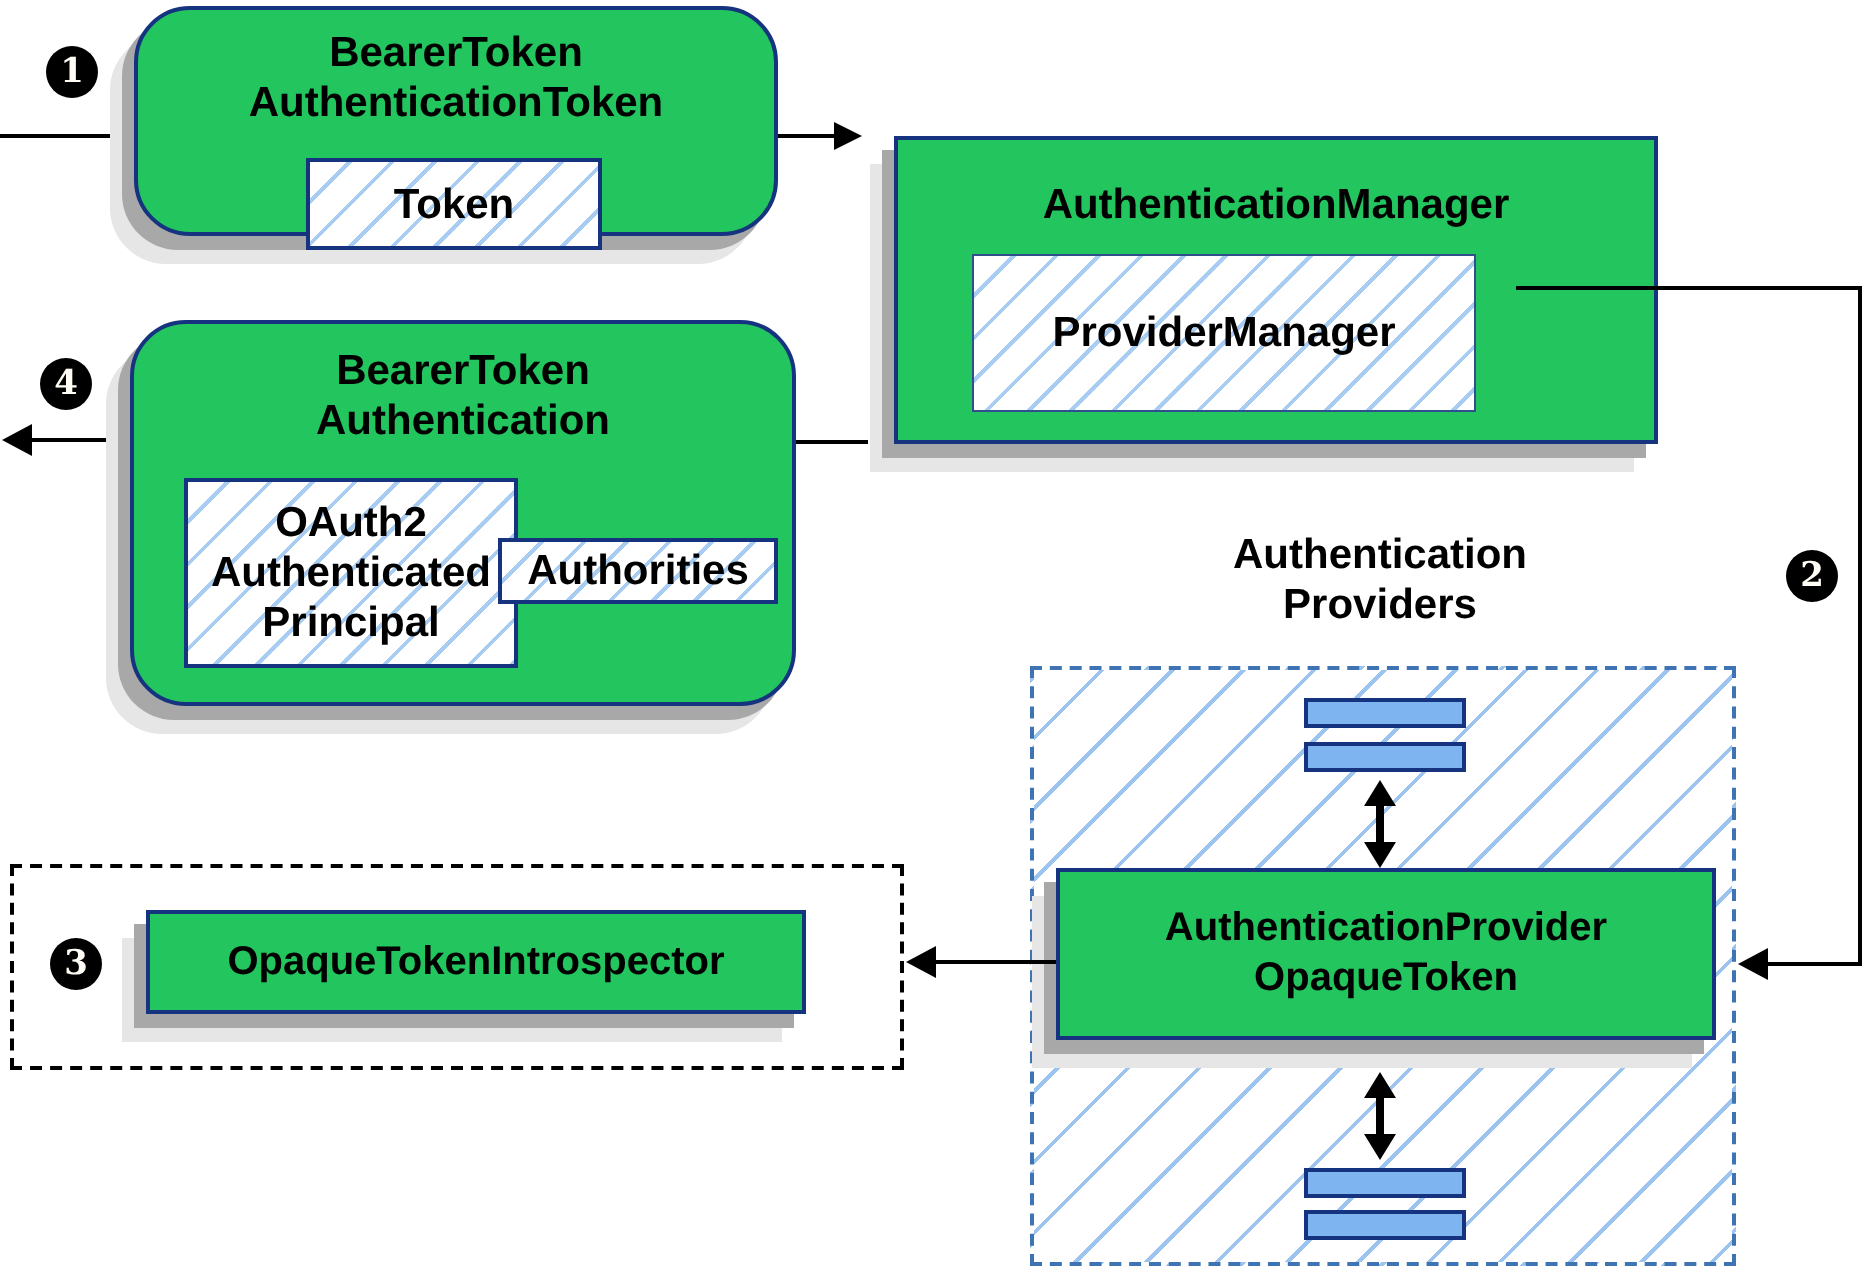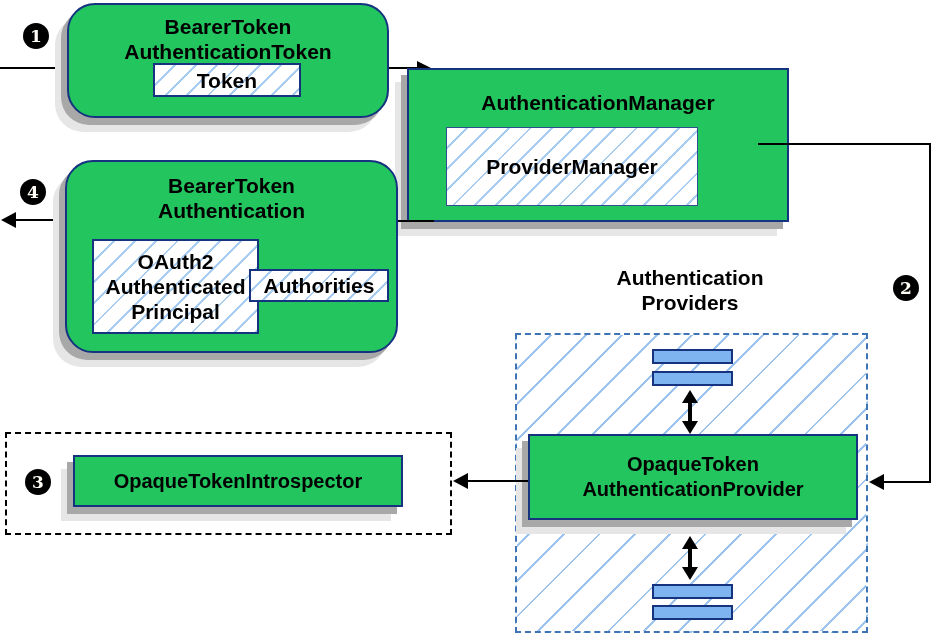--- a/index.html
+++ b/index.html
@@ -64,29 +64,29 @@
   <div class="hline" style="left:0; top:67px; width:67px;"></div>
   <div class="badge" style="left:23px; top:23px;">
     <span>1</span>
   </div>
 
   <div class="bluebox rounded shadowed" style="left:67px; top:3px; width:322px; height:115px;">
     <div class="title" style="margin-top:9px;">
       <div>BearerToken</div>
       <div>AuthenticationToken</div>
     </div>
-    <div class="hatch" style="left:84px; top:58px; width:148px; height:34px;">
+    <div class="hatch" style="left:84px; top:74px; width:148px; height:46px;">
       <span>Token</span>
     </div>
   </div>
 
   <div class="hline" style="left:389px; top:67px; width:29px;"></div>
   <div class="arr-right" style="left:417px; top:61px;"></div>
 
-  <div class="bluebox shadowed" style="left:407px; top:68px; width:382px; height:154px;">
+  <div class="bluebox shadowed" style="left:447px; top:68px; width:382px; height:154px;">
     <div class="title" style="margin-top:20px;">AuthenticationManager</div>
     <div class="hatch thinborder" style="left:37px; top:57px; width:252px; height:79px;">
       <span>ProviderManager</span>
     </div>
   </div>
 
   <div class="hline" style="left:758px; top:143px; width:173px;"></div>
   <div class="vline" style="left:929px; top:143px; height:340px;"></div>
   <div class="hline" style="left:884px; top:481px; width:47px;"></div>
   <div class="arr-left" style="left:869px; top:474px;"></div>
@@ -128,22 +128,22 @@
     <div class="bar" style="left:135px; top:36px;"></div>
 
     <div class="varrow" style="left:164px; top:55px; height:44px;">
       <div class="head-up"></div>
       <div class="shaft"></div>
       <div class="head-down"></div>
     </div>
 
     <div class="bluebox shadowed" style="left:11px; top:99px; width:330px; height:86px; justify-content:center;">
       <div class="title" style="font-size:20px; line-height:25px;">
+        <div>AuthenticationProvider</div>
         <div>OpaqueToken</div>
-        <div>AuthenticationProvider</div>
       </div>
     </div>
 
     <div class="varrow" style="left:164px; top:201px; height:44px;">
       <div class="head-up"></div>
       <div class="shaft"></div>
       <div class="head-down"></div>
     </div>
 
     <div class="bar" style="left:135px; top:249px;"></div>

